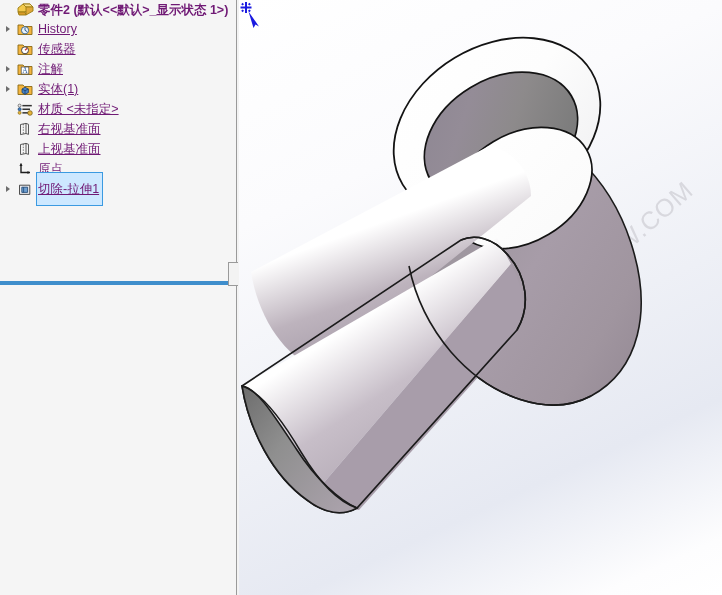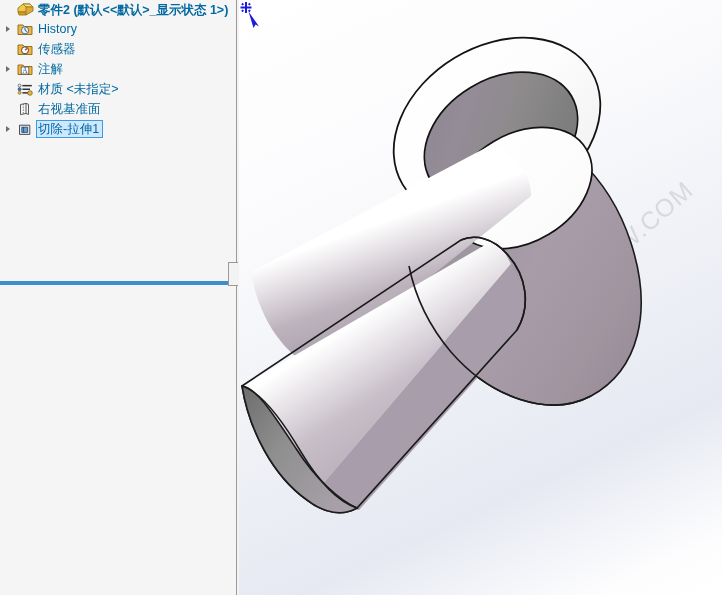--- a/index.html
+++ b/index.html
@@ -36,21 +36,21 @@
     left: 0;
     width: 236px;
   }
   .tree-row {
     display: flex;
     align-items: center;
     height: 20px;
     padding-left: 2px;
     white-space: nowrap;
     font-size: 12.5px;
-    color: #0369a1;
+    color: #701a75;
     position: relative;
   }
   .tree-row.title-row {
     font-weight: bold;
     height: 19px;
     font-size: 12.5px;
   }
   .expander {
     width: 13px;
     min-width: 13px;
@@ -80,31 +80,32 @@
   .label {
     line-height: 16px;
   }
   .row-sel .label-wrap {
     background: #cde8ff;
     border: 1px solid #3b9ae1;
     padding: 0 3px 0 1px;
     margin-left: -2px;
     display: inline-flex;
     align-items: center;
-    height: 18px;
+    height: 34px;
     box-sizing: border-box;
   }
   .label-wrap {
     display: inline-flex;
     align-items: center;
     height: 18px;
     padding: 0 3px 0 1px;
     box-sizing: border-box;
     border: 1px solid transparent;
     margin-left: -2px;
+    text-decoration: underline;
   }
 
   
   .rollback-bar {
     position: absolute;
     left: 0;
     top: 281px;
     width: 230px;
     height: 4px;
     background: #3f8ecc;
@@ -240,20 +241,34 @@
             <path d="M1 3 L6 3 L7.5 4.5 L15 4.5 L15 12.5 L1 12.5 Z" fill="#f4b63f" stroke="#8a6a14" stroke-width="0.9"></path>
             <rect x="4.2" y="5" width="7.6" height="7" fill="#ffffff" stroke="#555" stroke-width="0.8"></rect>
             <text x="8" y="11" font-size="7.5" font-family="Liberation Serif, serif" fill="#2d5f9e" text-anchor="middle">A</text>
           </svg>
         </div>
         <span class="label-wrap">
             <span class="label">注解</span>
           </span>
       </div>
 
+      <div class="tree-row">
+        <div class="expander has"></div>
+        <div class="icon-cell">
+          <svg width="16" height="14" viewBox="0 0 16 14">
+            <path d="M1 3 L6 3 L7.5 4.5 L15 4.5 L15 12.5 L1 12.5 Z" fill="#f4b63f" stroke="#8a6a14" stroke-width="0.9"></path>
+            <path d="M5 7 L8 5.3 L11.4 7 L11.4 10.6 L8 12.3 L5 10.6 Z" fill="#4a86c8" stroke="#1d3f69" stroke-width="0.8"></path>
+            <path d="M5 7 L8 8.7 L11.4 7" fill="none" stroke="#1d3f69" stroke-width="0.8"></path>
+            <path d="M8 8.7 L8 12.3" fill="none" stroke="#1d3f69" stroke-width="0.8"></path>
+          </svg>
+        </div>
+        <span class="label-wrap">
+            <span class="label">实体(1)</span>
+          </span>
+      </div>
 
       <div class="tree-row">
         <div class="expander"></div>
         <div class="icon-cell">
           <svg width="16" height="14" viewBox="0 0 16 14">
             <circle cx="2.6" cy="3.6" r="1.5" fill="#e9e9e9" stroke="#555" stroke-width="0.7"></circle>
             <circle cx="2.6" cy="7.2" r="1.5" fill="#3f7fc4" stroke="#1d3f69" stroke-width="0.7"></circle>
             <circle cx="2.6" cy="10.8" r="1.5" fill="#e8b63a" stroke="#8a6a14" stroke-width="0.7"></circle>
             <rect x="5.4" y="2.9" width="9.4" height="1.5" fill="#333"></rect>
             <rect x="5.4" y="6.5" width="7.6" height="1.5" fill="#333"></rect>
@@ -273,22 +288,48 @@
             <path d="M3.5 2.5 L9 1.4 L9 11.5 L3.5 12.6 Z" fill="none" stroke="#4a4a4a" stroke-width="0.9"></path>
             <path d="M6.3 1.95 L6.3 12.05" stroke="#4a4a4a" stroke-width="0.7" stroke-dasharray="1.5 1.2"></path>
             <path d="M9 1.4 L11.5 2.3 L11.5 12.4 L9 11.5" fill="none" stroke="#4a4a4a" stroke-width="0.9"></path>
           </svg>
         </div>
         <span class="label-wrap">
             <span class="label">右视基准面</span>
           </span>
       </div>
 
-
-
+      <div class="tree-row">
+        <div class="expander"></div>
+        <div class="icon-cell">
+          <svg width="16" height="15" viewBox="0 0 16 15">
+            <path d="M3.5 2.5 L9 1.4 L9 11.5 L3.5 12.6 Z" fill="none" stroke="#4a4a4a" stroke-width="0.9"></path>
+            <path d="M6.3 1.95 L6.3 12.05" stroke="#4a4a4a" stroke-width="0.7" stroke-dasharray="1.5 1.2"></path>
+            <path d="M9 1.4 L11.5 2.3 L11.5 12.4 L9 11.5" fill="none" stroke="#4a4a4a" stroke-width="0.9"></path>
+          </svg>
+        </div>
+        <span class="label-wrap">
+            <span class="label">上视基准面</span>
+          </span>
+      </div>
+
+
+      <div class="tree-row">
+        <div class="expander"></div>
+        <div class="icon-cell">
+          <svg width="16" height="14" viewBox="0 0 16 14">
+            <path d="M4 1.5 L4 10.5 L13 10.5" fill="none" stroke="#1f1f1f" stroke-width="1.4"></path>
+            <path d="M4 1.5 L2.4 4 L5.6 4 Z" fill="#1f1f1f"></path>
+            <path d="M13 10.5 L10.5 9 L10.5 12 Z" fill="#1f1f1f"></path>
+          </svg>
+        </div>
+        <span class="label-wrap">
+            <span class="label">原点</span>
+          </span>
+      </div>
 
 
 
       <div class="tree-row row-sel">
         <div class="expander has"></div>
         <div class="icon-cell">
           <svg width="16" height="15" viewBox="0 0 16 15">
             <path d="M2.5 3.2 L12.8 3.2 L12.8 12.4 L2.5 12.4 Z" fill="#e9e9ec" stroke="#3c3c3c" stroke-width="0.9"></path>
             <path d="M4.8 5.2 L10.6 5.2 L10.6 10.4 L4.8 10.4 Z" fill="#6f9fd0" stroke="#15406e" stroke-width="0.8"></path>
             <path d="M6.6 5.2 L6.6 10.4" stroke="#15406e" stroke-width="0.7"></path>

